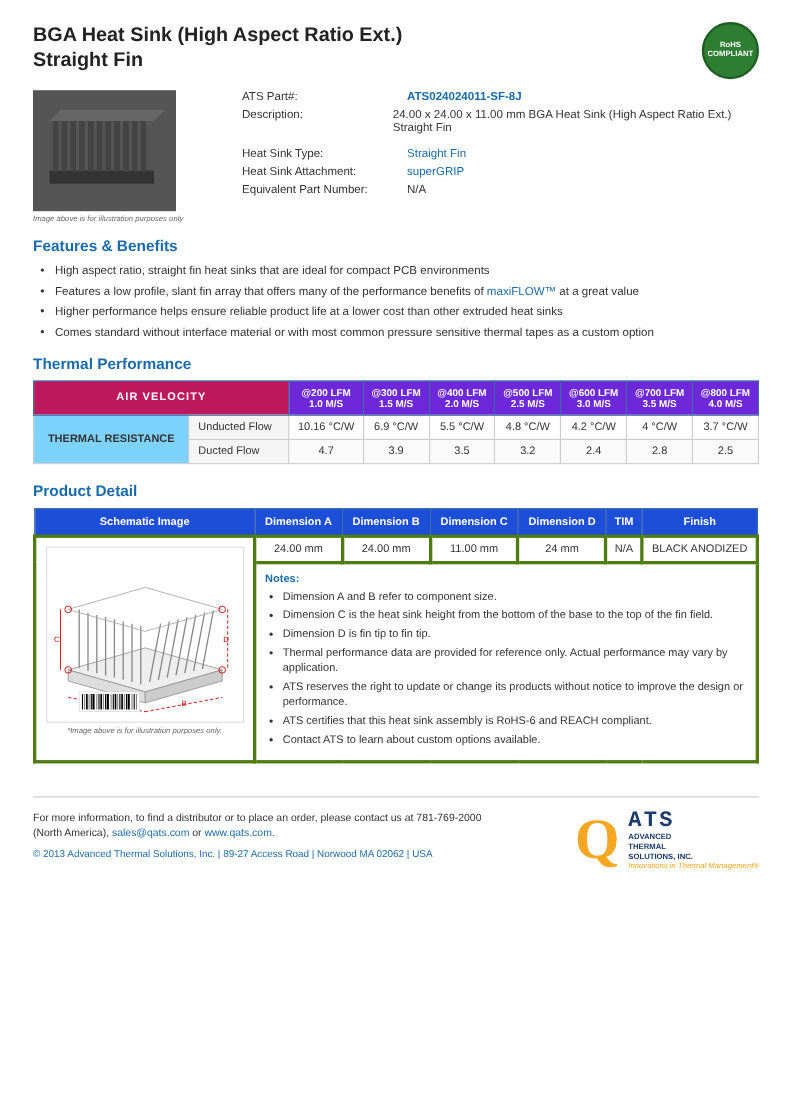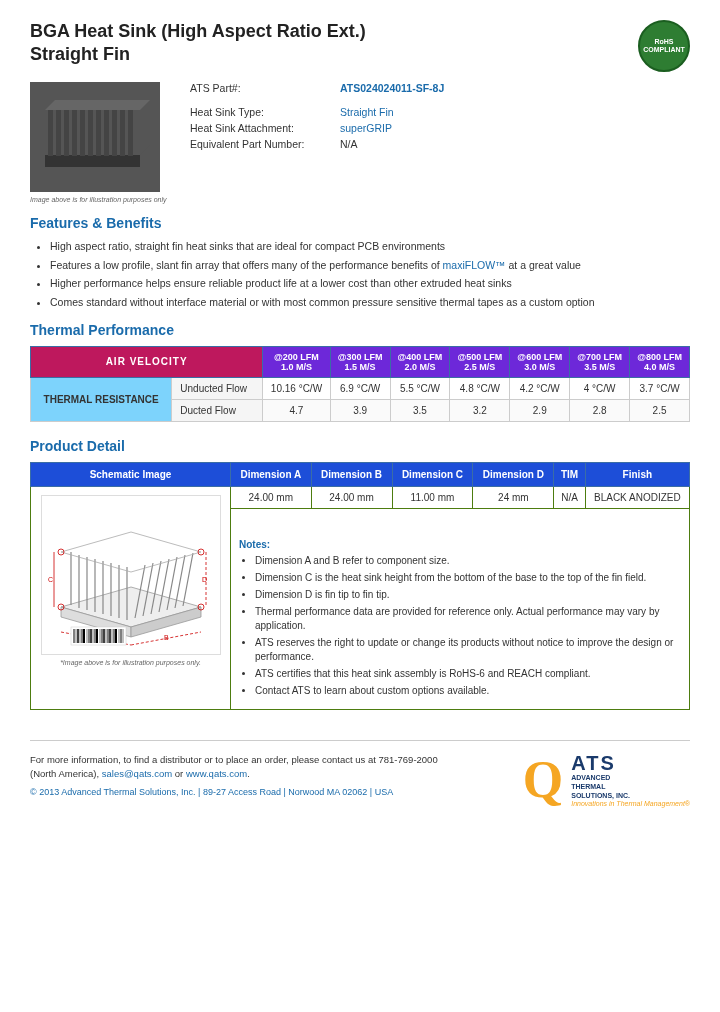--- a/index.html
+++ b/index.html
@@ -66,20 +66,21 @@
       color: #666;
       font-style: italic;
     }
     .product-specs {
       flex: 1;
     }
     .spec-row {
       display: flex;
       margin-bottom: 4px;
       font-size: 10.5px;
+      margin-left: 30px;
     }
     .spec-label {
       width: 150px;
       color: #333;
       font-weight: normal;
     }
     .spec-value {
       color: #333;
     }
     .spec-value.link {
@@ -160,21 +161,21 @@
     }
     .product-detail-table th {
       background: #1d4ed8;
       color: white;
       text-align: center;
       padding: 6px 4px;
       font-size: 10px;
       border: 1px solid #3a6da5;
     }
     .product-detail-table td {
-      border: 1px solid #4d7c0f;
+      border: 3px solid #4d7c0f;
       text-align: center;
       padding: 5px 4px;
       font-size: 10px;
       vertical-align: top;
     }
     .schematic-cell {
       width: 200px;
       vertical-align: top;
       text-align: center;
       padding: 8px !important;
@@ -198,21 +199,20 @@
     }
     .notes-cell {
       text-align: left !important;
       padding: 8px !important;
       font-size: 10px;
     }
     .notes-cell .notes-title {
       font-weight: bold;
       color: #1a6bab;
       margin-bottom: 4px;
-      margin-top: 22px;
     }
     .notes-list {
       list-style: disc;
       padding-left: 16px;
     }
     .notes-list li {
       margin-bottom: 3px;
       line-height: 1.4;
     }
     .footer-section {
@@ -252,20 +252,21 @@
     .ats-text {
       display: flex;
       flex-direction: column;
     }
     .ats-main {
       font-size: 20px;
       font-weight: bold;
       color: #1a3a6b;
       letter-spacing: 2px;
       line-height: 1;
+      font-family: Liberation Mono, monospace;
     }
     .ats-sub {
       font-size: 7px;
       color: #1a3a6b;
       font-weight: bold;
       line-height: 1.3;
     }
     .ats-tagline {
       font-size: 7px;
       color: #f5a623;
@@ -328,20 +329,24 @@
         <polygon points="10,20 20,10 115,10 105,20" fill="#666"></polygon>
       </svg>
     </div>
     <div class="product-image-caption">Image above is for illustration purposes only</div>
   </div>
 
   <div class="product-specs">
     <div class="spec-row">
       <span class="spec-label">ATS Part#:</span>
       <span class="spec-value link">ATS024024011-SF-8J</span>
+    </div>
+    <div class="spec-row">
+      <span class="spec-label">Description:</span>
+      <span class="spec-value">24.00 x 24.00 x 11.00 mm BGA Heat Sink (High Aspect Ratio Ext.) Straight Fin</span>
     </div>
     <div style="height:8px"></div>
     <div class="spec-row">
       <span class="spec-label">Heat Sink Type:</span>
       <span class="spec-value link-small">Straight Fin</span>
     </div>
     <div class="spec-row">
       <span class="spec-label">Heat Sink Attachment:</span>
       <span class="spec-value link-small">superGRIP</span>
     </div>
@@ -385,21 +390,21 @@
       <td>4.2 °C/W</td>
       <td>4 °C/W</td>
       <td>3.7 °C/W</td>
     </tr>
     <tr>
       <td class="subrow-label">Ducted Flow</td>
       <td>4.7</td>
       <td>3.9</td>
       <td>3.5</td>
       <td>3.2</td>
-      <td>2.9</td>
+      <td>2.4</td>
       <td>2.8</td>
       <td>2.5</td>
     </tr>
   </tbody>
 </table>
 
 <div class="section-title">Product Detail</div>
 <table class="product-detail-table">
   <thead>
     <tr>

